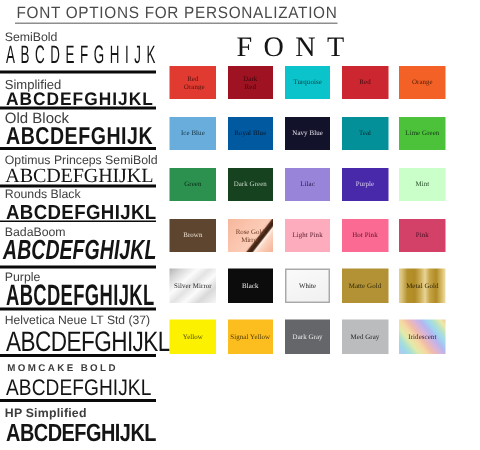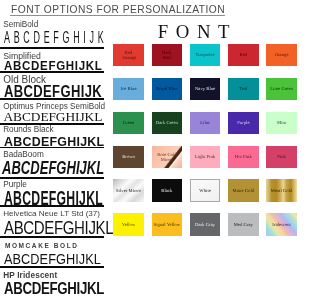--- a/index.html
+++ b/index.html
@@ -124,21 +124,21 @@
         <div class="fname" style="top: 209.2px; font-size: 8.1px;">Helvetica Neue LT Std (37)</div>
         <div class="fsample" style="top: 216.9px;">ABCDEFGHIJKL</div>
         <div class="frule" style="top: 236.4px;"></div>
       </div>
       <div class="frow f-momcake">
         <div class="fname" style="top: 241.6px; font-size: 6.5px;">MOMCAKE BOLD</div>
         <div class="fsample" style="top: 249.8px;">ABCDEFGHIJKL</div>
         <div class="frule" style="top: 266px;"></div>
       </div>
       <div class="frow f-hpsimp">
-        <div class="fname" style="top: 270.6px; font-size: 8.2px;">HP Iridescent</div>
+        <div class="fname" style="top: 270.6px; font-size: 8.2px;">HP Simplified</div>
         <div class="fsample" style="top: 279.1px;">ABCDEFGHIJKL</div>
       </div>
     </div>
 
   <div class="color-title">FONT</div>
   <div class="swatches" id="swatches">
       <div class="sw sw-red-orange" style="left: 0px; top: 0px; background: rgb(224, 58, 49);">
         <span style="color: rgb(77, 21, 16);">Red Orange</span>
       </div>
       <div class="sw sw-dark-red" style="left: 38.25px; top: 0px; background: rgb(158, 18, 34);">

